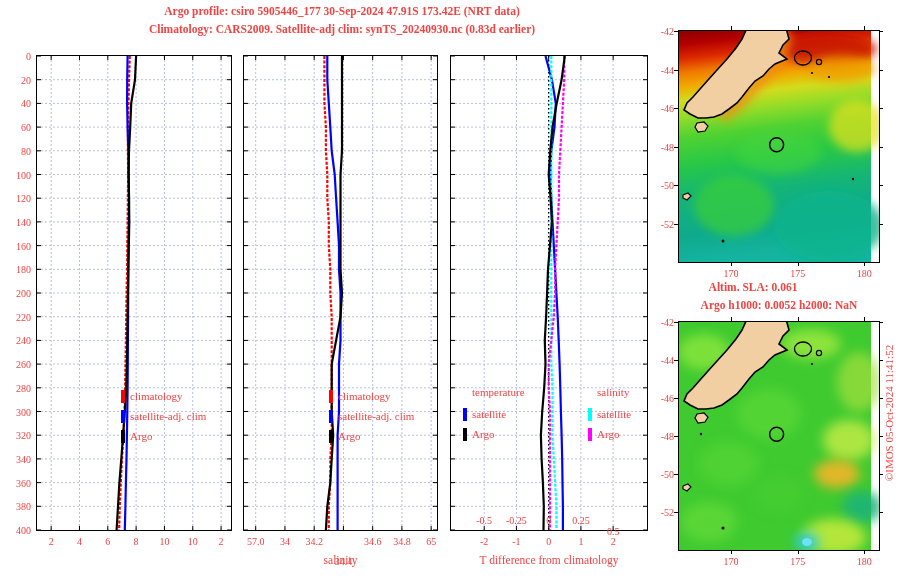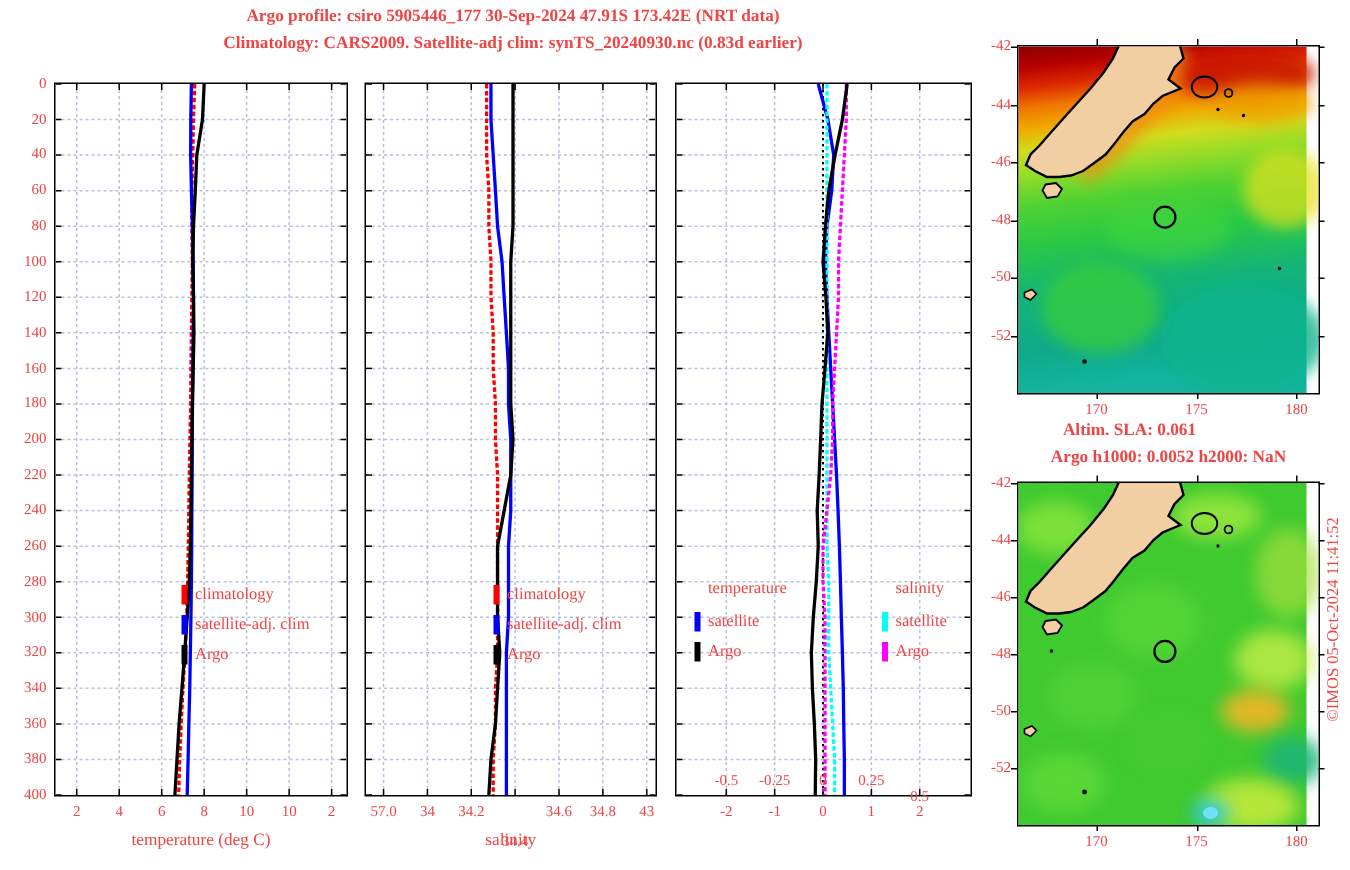--- a/index.html
+++ b/index.html
@@ -126,21 +126,20 @@
         <polyline points="90.6,0.0 90.2,23.7 90.1,47.4 90.6,71.1 91.3,94.8 91.8,118.5 92.0,142.2 91.8,165.9 91.5,189.6 91.3,213.3 91.2,237.0 91.1,260.7 90.9,284.4 90.8,308.1 90.6,331.8 90.3,355.5 89.9,379.2 89.5,402.9 88.9,426.6 88.4,450.3 87.8,474.0" fill="none" stroke="#0000ff" stroke-width="2.2" stroke-linejoin="round" stroke-dasharray="none"></polyline>
         <polyline points="99.1,0.0 98.0,23.7 94.2,47.4 93.2,71.1 92.0,94.8 91.5,118.5 92.0,142.2 92.3,165.9 91.8,189.6 91.3,213.3 90.9,237.0 90.6,260.7 90.3,284.4 89.9,308.1 89.2,331.8 87.8,355.5 86.1,379.2 84.3,402.9 82.4,426.6 81.0,450.3 79.6,474.0" fill="none" stroke="#000000" stroke-width="2.2" stroke-linejoin="round" stroke-dasharray="none"></polyline>
       </svg>
       <div class="xtick" style="left: 14.1606px; top: 480px;">2</div>
       <div class="xtick" style="left: 42.4818px; top: 480px;">4</div>
       <div class="xtick" style="left: 70.8029px; top: 480px;">6</div>
       <div class="xtick" style="left: 99.1241px; top: 480px;">8</div>
       <div class="xtick" style="left: 127.445px; top: 480px;">10</div>
       <div class="xtick" style="left: 155.766px; top: 480px;">10</div>
       <div class="xtick" style="left: 184.088px; top: 480px;">2</div>
-      <div class="xlabel" style="left: 0px; top: 498px; width: 194px;">temperature (deg C)</div>
       <div class="ytick" style="left: -44px; top: 0px;">0</div>
       <div class="ytick" style="left: -44px; top: 23.7px;">20</div>
       <div class="ytick" style="left: -44px; top: 47.4px;">40</div>
       <div class="ytick" style="left: -44px; top: 71.1px;">60</div>
       <div class="ytick" style="left: -44px; top: 94.8px;">80</div>
       <div class="ytick" style="left: -44px; top: 118.5px;">100</div>
       <div class="ytick" style="left: -44px; top: 142.2px;">120</div>
       <div class="ytick" style="left: -44px; top: 165.9px;">140</div>
       <div class="ytick" style="left: -44px; top: 189.6px;">160</div>
       <div class="ytick" style="left: -44px; top: 213.3px;">180</div>
@@ -257,21 +256,21 @@
         <polyline points="80.4,0.0 80.4,23.7 80.4,47.4 81.9,71.1 81.9,94.8 83.3,118.5 83.3,142.2 84.8,165.9 84.8,189.6 86.3,213.3 86.3,237.0 87.7,260.7 87.7,284.4 87.7,308.1 87.7,331.8 87.7,355.5 87.7,379.2 86.3,402.9 86.3,426.6 84.8,450.3 84.8,474.0" fill="none" stroke="#ff0000" stroke-width="2.2" stroke-linejoin="round" stroke-dasharray="3,1.6"></polyline>
         <polyline points="83.3,0.0 83.3,23.7 84.8,47.4 86.3,71.1 87.7,94.8 90.7,118.5 92.1,142.2 93.6,165.9 95.0,189.6 95.0,213.3 96.5,237.0 96.5,260.7 96.5,284.4 95.0,308.1 95.0,331.8 95.0,355.5 93.6,379.2 93.6,402.9 93.6,426.6 93.6,450.3 93.6,474.0" fill="none" stroke="#0000ff" stroke-width="2.2" stroke-linejoin="round" stroke-dasharray="none"></polyline>
         <polyline points="98.0,0.0 98.0,23.7 98.0,47.4 98.0,71.1 98.0,94.8 96.5,118.5 96.5,142.2 96.5,165.9 96.5,189.6 96.5,213.3 98.0,237.0 96.5,260.7 92.1,284.4 87.7,308.1 87.7,331.8 87.7,355.5 89.2,379.2 87.7,402.9 86.3,426.6 83.3,450.3 81.9,474.0" fill="none" stroke="#000000" stroke-width="2.2" stroke-linejoin="round" stroke-dasharray="none"></polyline>
       </svg>
       <div class="xtick" style="left: 11.697px; top: 480px;">57.0</div>
       <div class="xtick" style="left: 40.9394px; top: 480px;">34</div>
       <div class="xtick" style="left: 70.1818px; top: 480px;">34.2</div>
       <div class="xtick" style="left: 99.4242px; top: 500px;">34.4</div>
       <div class="xtick" style="left: 128.667px; top: 480px;">34.6</div>
       <div class="xtick" style="left: 157.909px; top: 480px;">34.8</div>
-      <div class="xtick" style="left: 187.152px; top: 480px;">43</div>
+      <div class="xtick" style="left: 187.152px; top: 480px;">65</div>
       <div class="xlabel" style="left: 0px; top: 498px; width: 193px;">salinity</div>
       <div class="legend" style="left: 85px; top: 330px;">
         <div class="legend-row">
           <div class="swatch" style="background: rgb(255, 0, 0);"></div>
           <div class="legend-label">climatology</div>
         </div>
         <div class="legend-row">
           <div class="swatch" style="background: rgb(0, 0, 255);"></div>
           <div class="legend-label">satellite-adj. clim</div>
         </div>
@@ -363,20 +362,21 @@
         <polyline points="94.5,0.0 100.9,23.7 104.8,47.4 103.5,71.1 100.3,94.8 99.3,118.5 100.3,142.2 101.5,165.9 102.8,189.6 104.1,213.3 105.4,237.0 106.7,260.7 107.7,284.4 108.6,308.1 109.3,331.8 109.9,355.5 110.6,379.2 111.2,402.9 111.5,426.6 111.9,450.3 111.9,474.0" fill="none" stroke="#0000ff" stroke-width="2.2" stroke-linejoin="round" stroke-dasharray="none"></polyline>
         <polyline points="100.3,0.0 100.3,23.7 100.3,47.4 100.3,71.1 100.3,94.8 100.3,118.5 100.3,142.2 100.3,165.9 100.3,189.6 100.3,213.3 100.3,237.0 100.3,260.7 100.3,284.4 100.3,308.1 101.5,331.8 101.5,355.5 101.5,379.2 102.8,402.9 104.1,426.6 105.4,450.3 105.4,474.0" fill="none" stroke="#00ffff" stroke-width="2.2" stroke-linejoin="round" stroke-dasharray="3,1.6"></polyline>
         <polyline points="113.2,0.0 113.2,23.7 111.9,47.4 110.6,71.1 109.3,94.8 108.0,118.5 108.0,142.2 106.7,165.9 105.4,189.6 104.1,213.3 104.1,237.0 102.8,260.7 100.3,284.4 97.7,308.1 97.7,331.8 99.0,355.5 99.0,379.2 99.0,402.9 99.0,426.6 99.0,450.3 99.0,474.0" fill="none" stroke="#ff00ff" stroke-width="2.2" stroke-linejoin="round" stroke-dasharray="3,1.6"></polyline>
         <polyline points="113.8,0.0 110.6,23.7 105.7,47.4 101.5,71.1 99.3,94.8 97.7,118.5 99.6,142.2 100.9,165.9 99.0,189.6 97.0,213.3 96.1,237.0 95.1,260.7 93.8,284.4 94.5,308.1 93.2,331.8 91.2,355.5 89.9,379.2 90.6,402.9 91.9,426.6 92.8,450.3 92.5,474.0" fill="none" stroke="#000000" stroke-width="2.2" stroke-linejoin="round" stroke-dasharray="none"></polyline>
       </svg>
       <div class="xtick" style="left: 33.2039px; top: 480px;">-2</div>
       <div class="xtick" style="left: 65.4408px; top: 480px;">-1</div>
       <div class="xtick" style="left: 97.6776px; top: 480px;">0</div>
       <div class="xtick" style="left: 129.914px; top: 480px;">1</div>
       <div class="xtick" style="left: 162.151px; top: 480px;">2</div>
+      <div class="xlabel" style="left: 0px; top: 498px; width: 196px;">T difference from climatology</div>
       <div class="xtick" style="left: 33.2039px; top: 459px;">-0.5</div>
       <div class="xtick" style="left: 65.4408px; top: 459px;">-0.25</div>
       <div class="xtick" style="left: 97.6776px; top: 459px;">0</div>
       <div class="xtick" style="left: 129.914px; top: 459px;">0.25</div>
       <div class="xtick" style="left: 162.151px; top: 470px;">0.5</div>
       <div class="legend" style="left: 12px; top: 330px;">
         <div class="legend-head">temperature</div>
         <div class="legend-row">
           <div class="swatch" style="background: rgb(0, 0, 255);"></div>
           <div class="legend-label">satellite</div>

